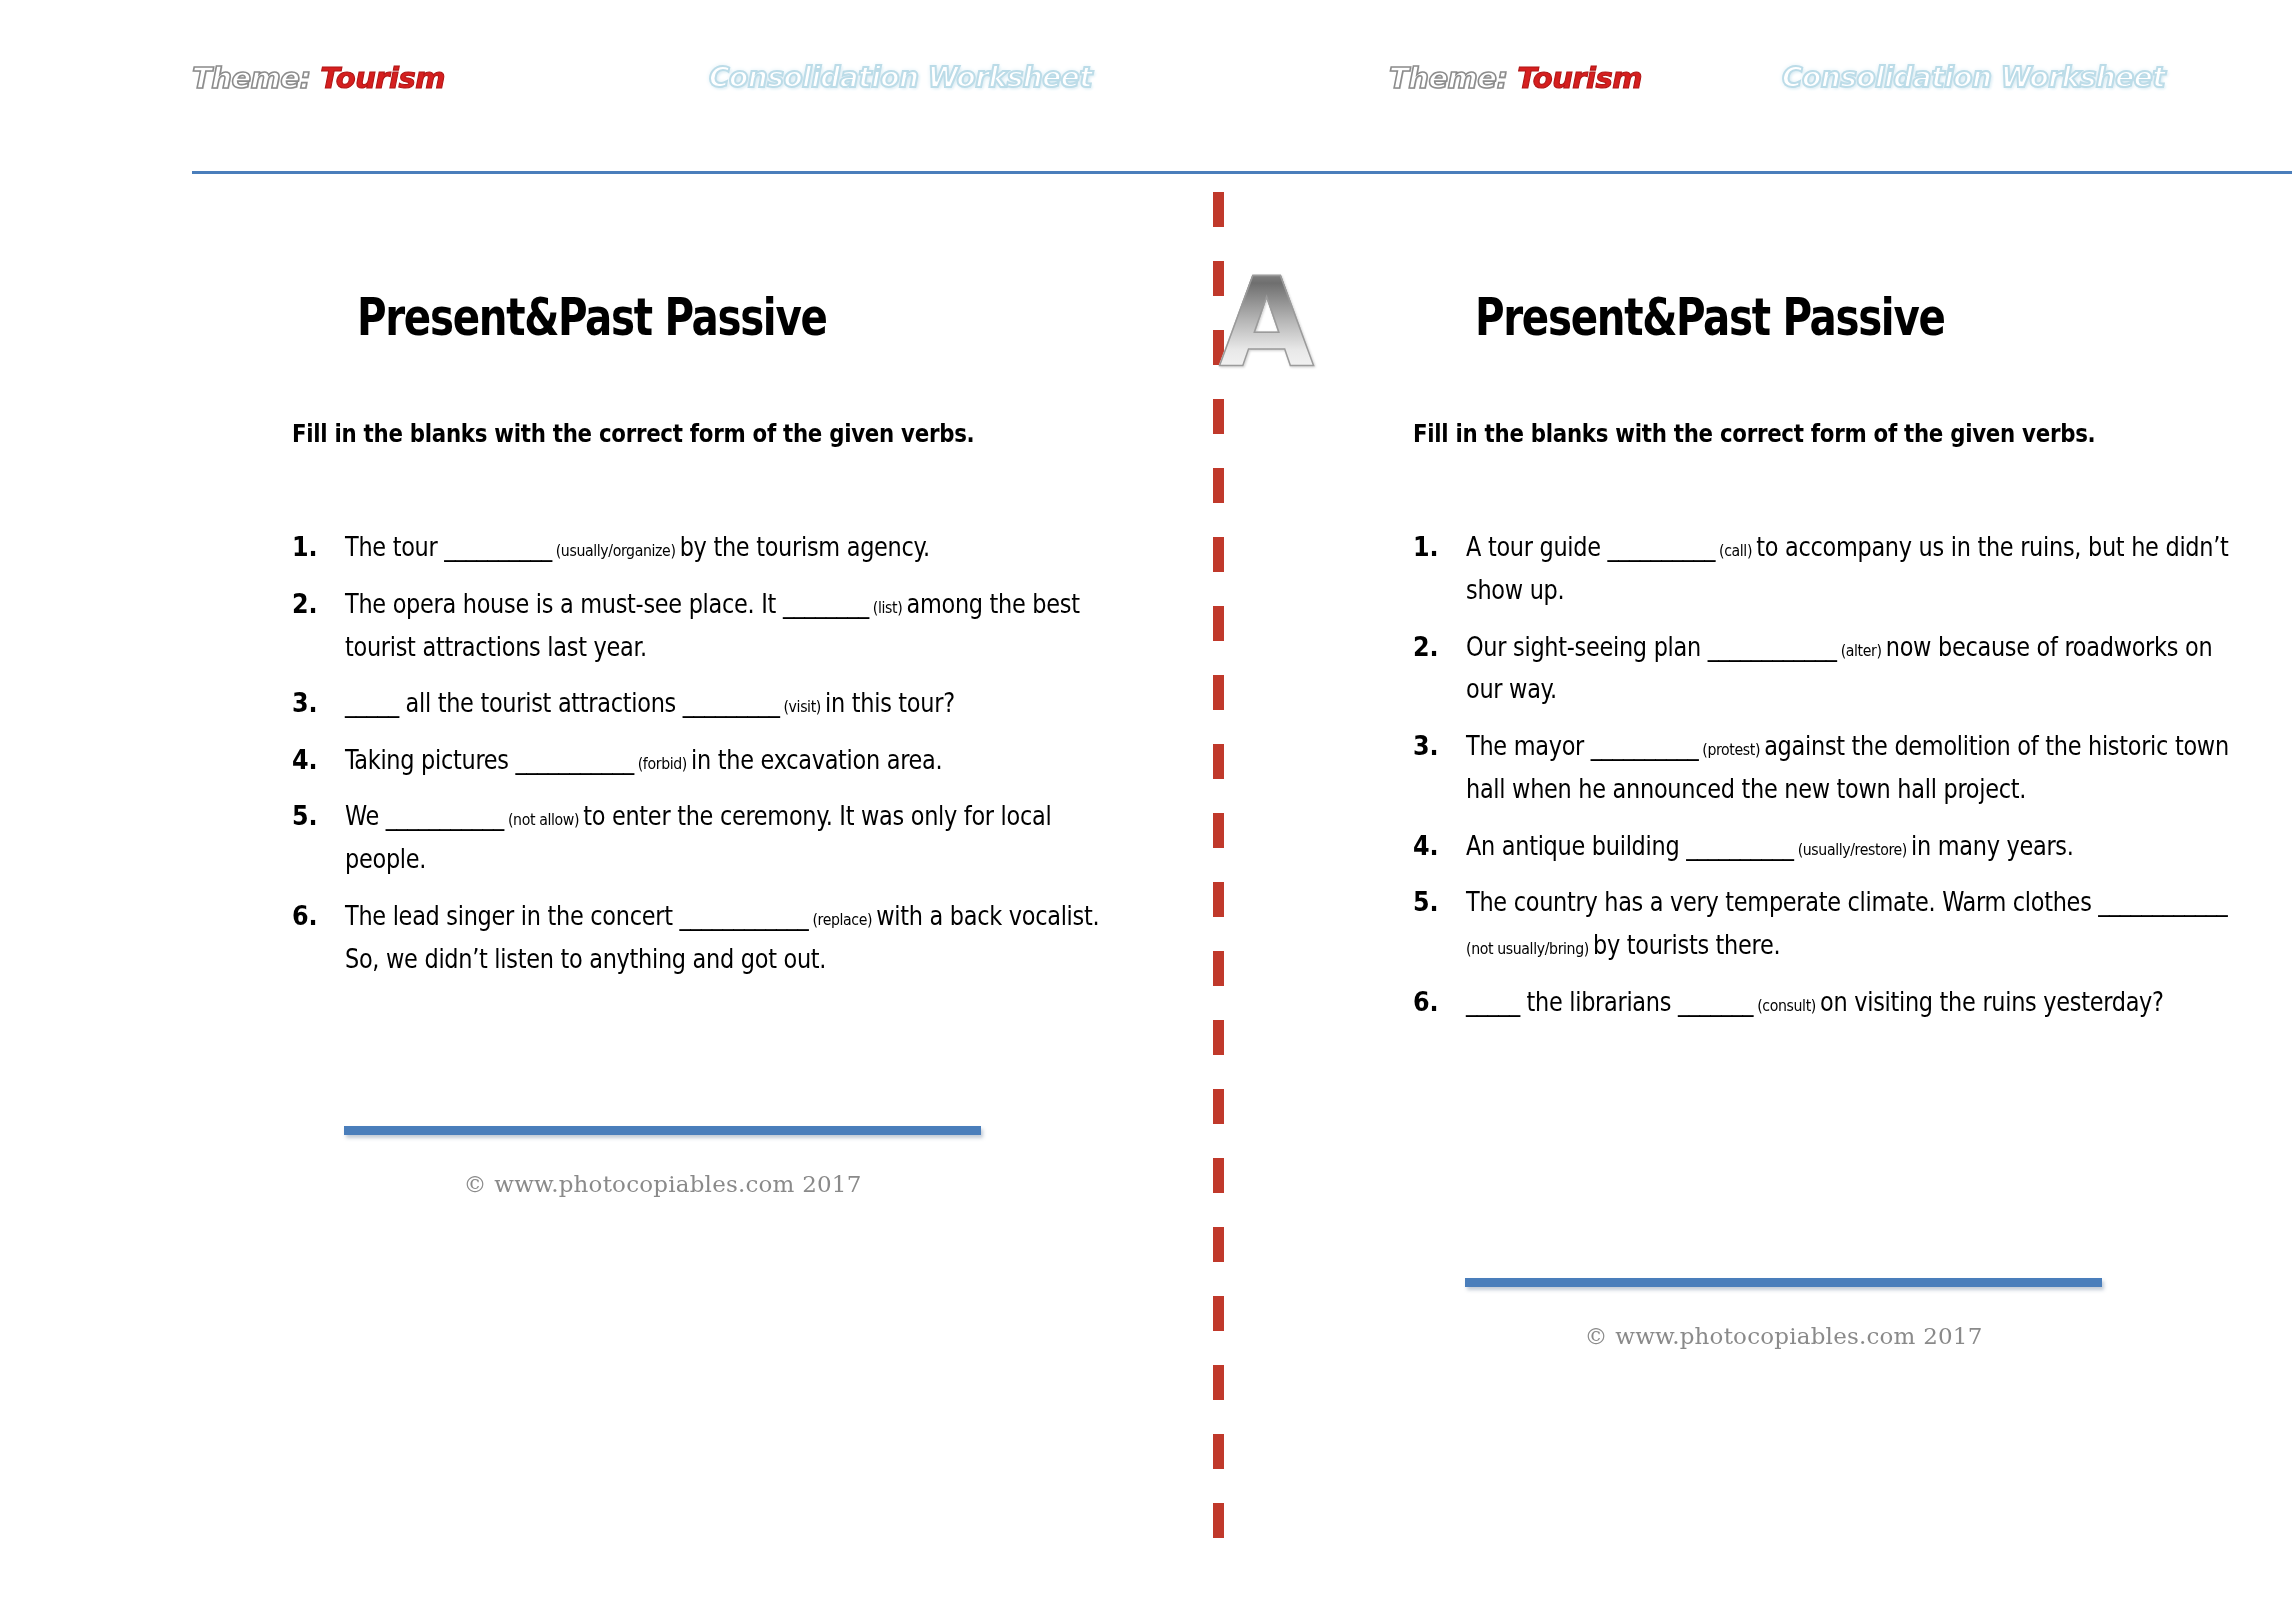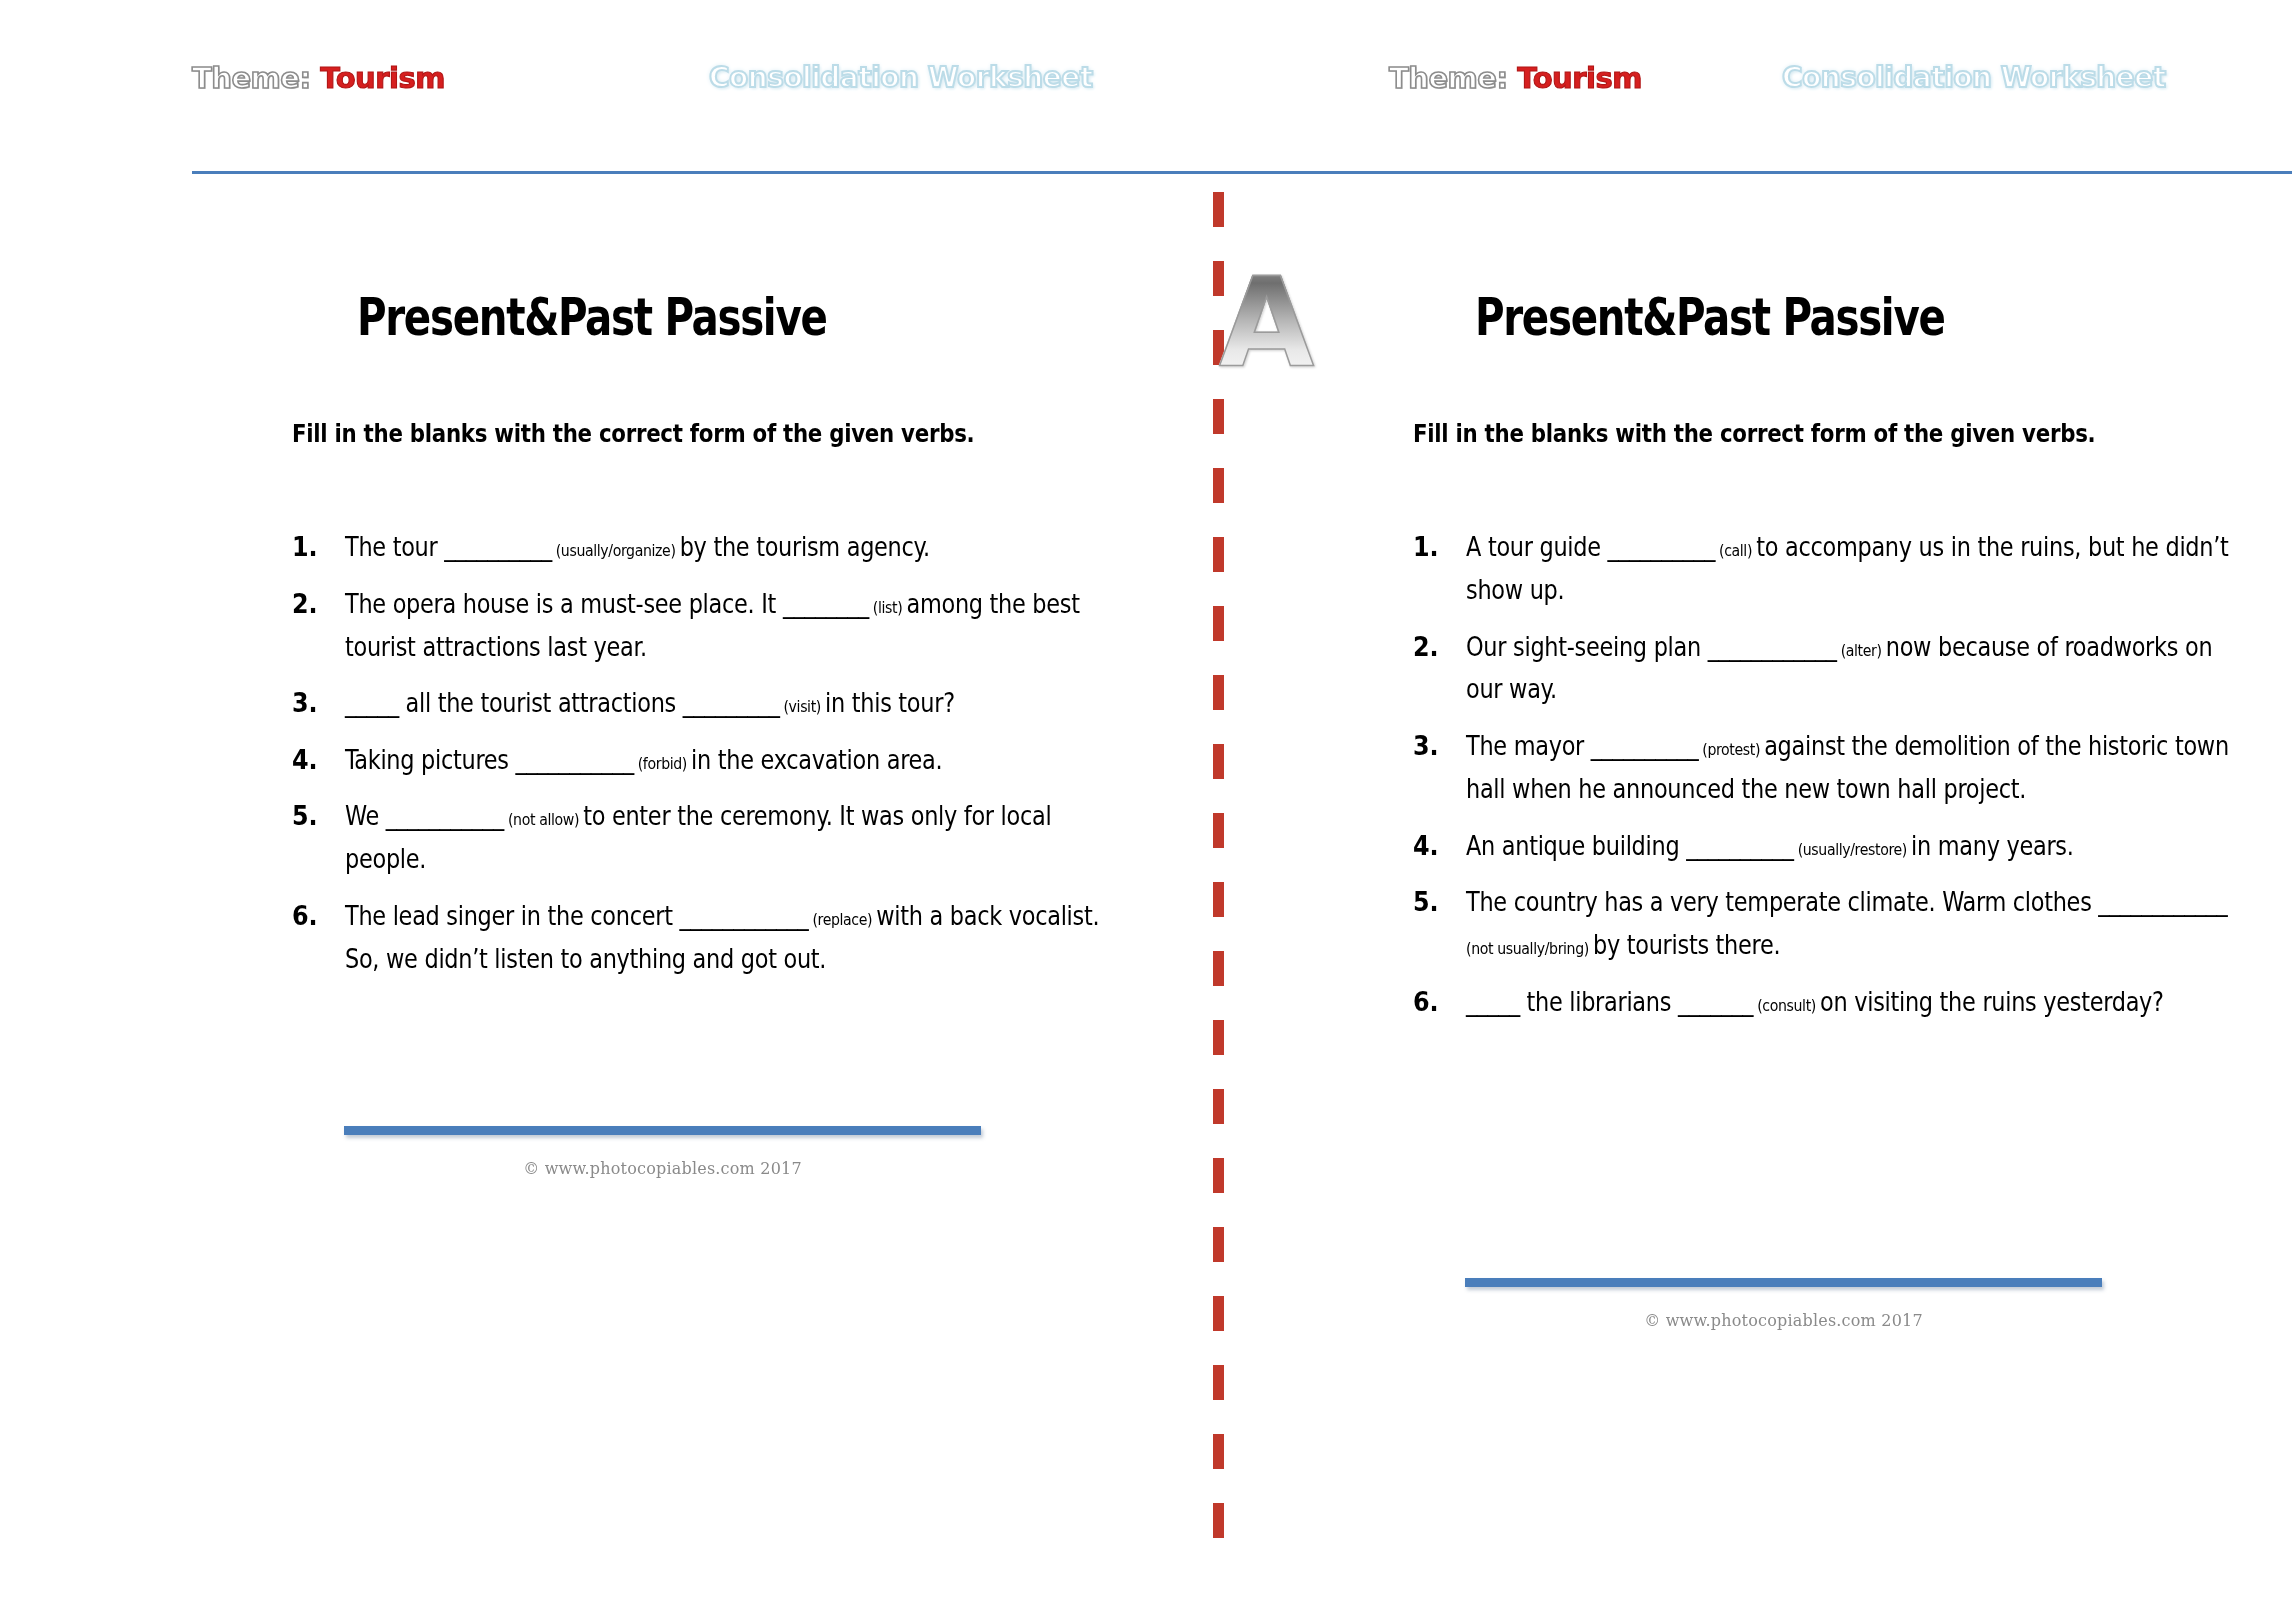--- a/index.html
+++ b/index.html
@@ -20,20 +20,21 @@
     inset: 0;
   }
 
   
   .hdr-row {
     position: absolute;
     top: 61px;
     left: 0;
     width: 2265px;
     height: 49px;
+    font-style: italic;
   }
   .theme-label {
     position: absolute;
     font-size: 29px;
     font-weight: bold;
     font-family: "DejaVu Sans", sans-serif;
     letter-spacing: -0.5px;
     white-space: nowrap;
   }
   .theme-word {
@@ -186,23 +187,23 @@
   .col-a .footer { top: 1110px; }
   .col-b .footer { top: 1262px; }
 
   .footer-bar {
     width: 637px;
     height: 8.8px;
     background: #4a7ebb;
     box-shadow: 2px 2.9px 3.9px rgba(120,140,165,0.45);
   }
   .footer-text {
-    margin-top: 24px;
+    margin-top: 36px;
     text-align: center;
-    font-size: 16px;
+    font-size: 23px;
     font-family: "DejaVu Serif", serif;
     color: #8a8a8a;
     letter-spacing: 0.2px;
     white-space: nowrap;
   }
 </style>
 </head>
 <body>
 
 <div class="page">

